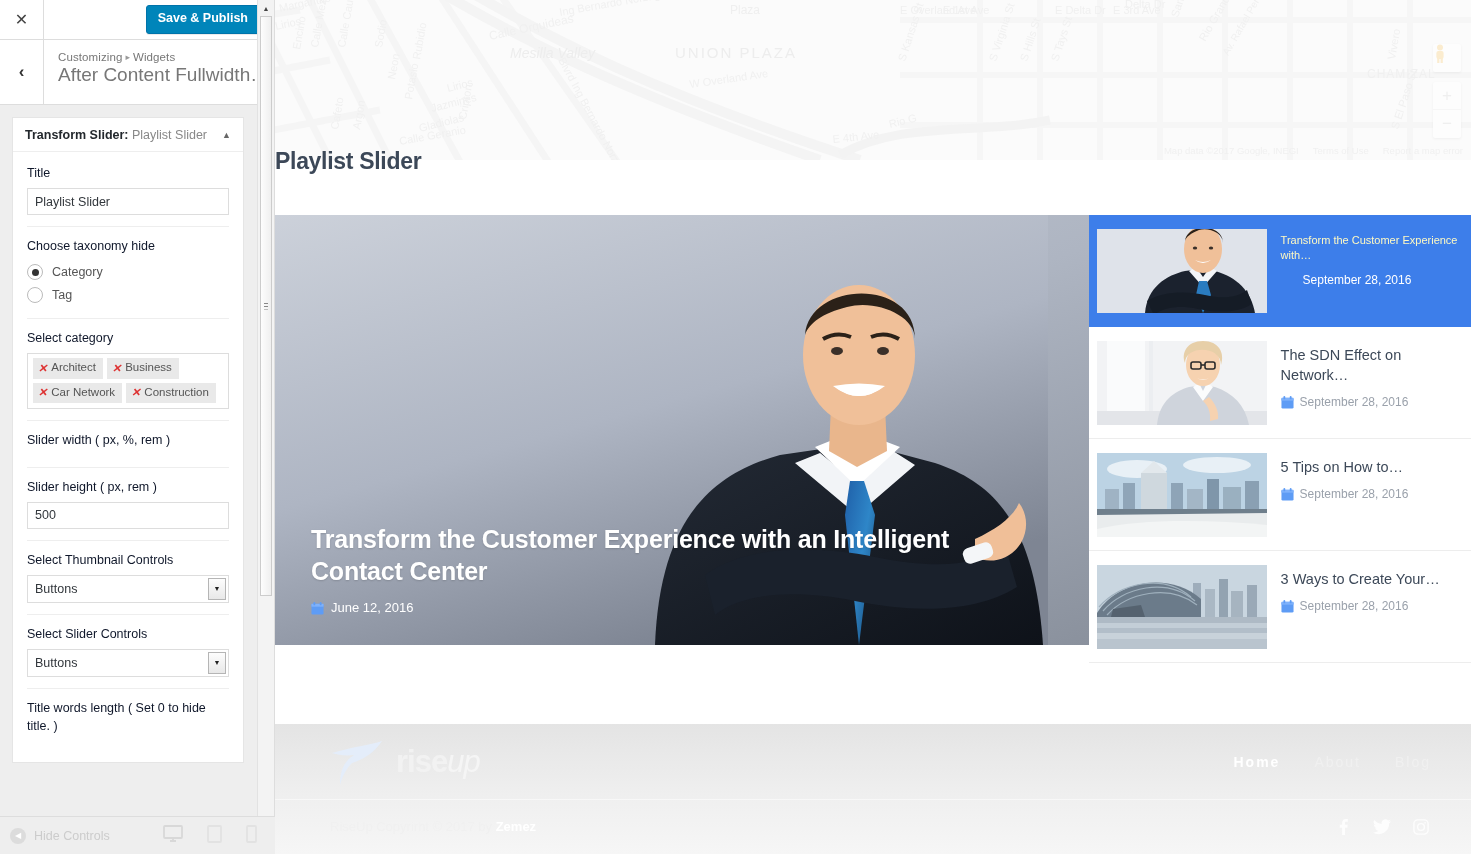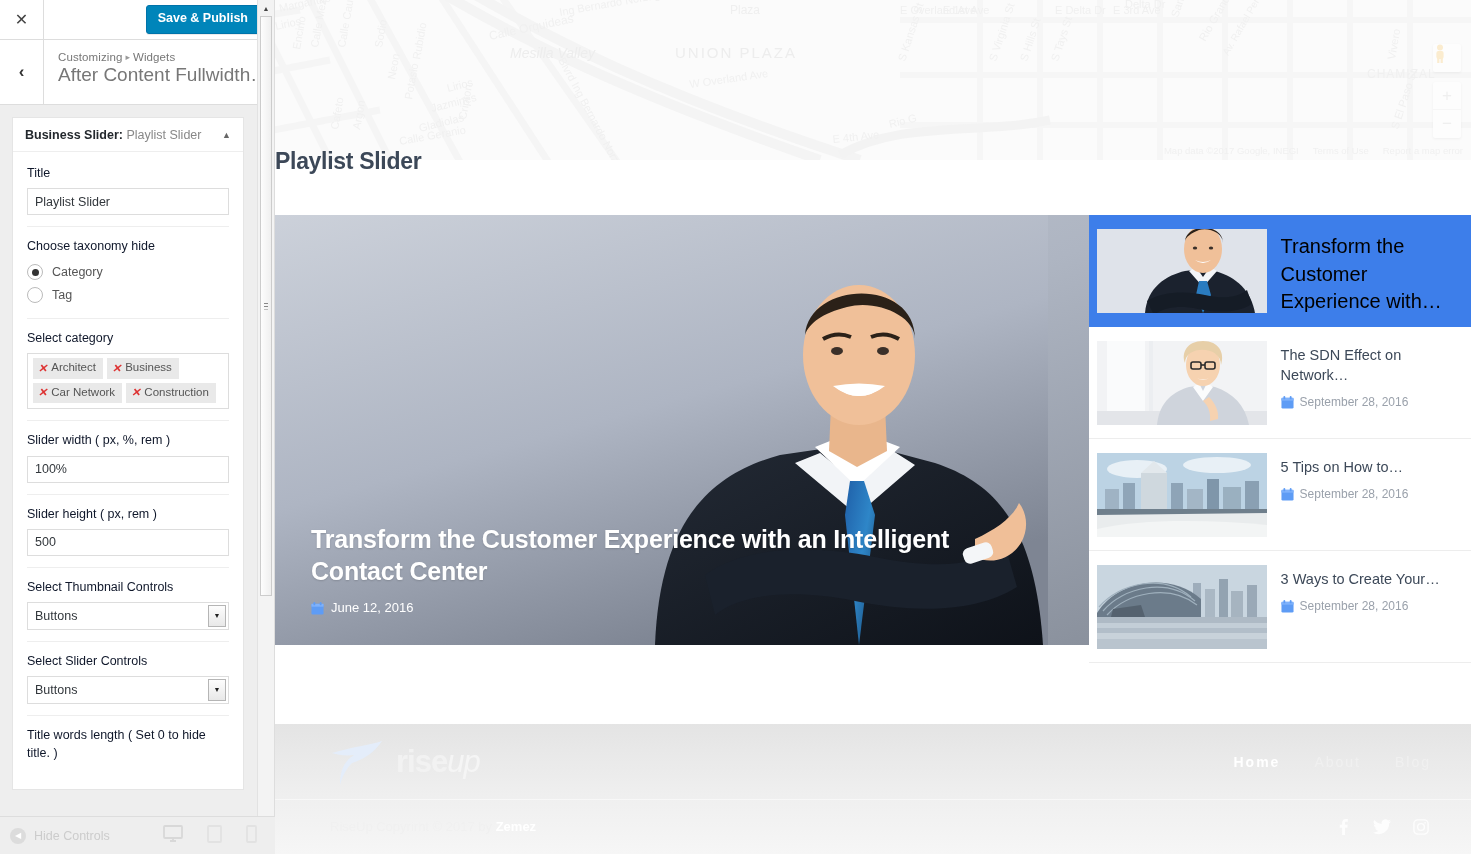--- a/index.html
+++ b/index.html
@@ -253,21 +253,21 @@
   .sl-item:last-child { border-bottom: 1px solid #ededed; }
   .sl-item.active { background: #3d7eea; border-bottom-color: #3d7eea; }
   .sl-thumb {
     width: 170px; height: 84px; flex: none; overflow: hidden;
     background: #e6e8ec;
   }
   .sl-txt { padding-top: 4px; min-width: 0; }
   .sl-title {
     font-size: 14.5px; color: #3c4858; line-height: 1.38; font-weight: 500;
   }
-  .sl-item.active .sl-title { color: #000000; font-size: 20px; }
+  .sl-item.active .sl-title { color: #fef9c3; font-size: 11px; }
   .sl-date {
     display: flex; align-items: center; gap: 7px;
     margin-top: 10px; font-size: 12px; color: #9aa1ab;
   }
   .sl-item.active .sl-date { color: #fff; padding-left: 22px; }
 
   .cal {
     display: inline-block; width: 12px; height: 12px; position: relative; flex: none;
   }
   .cal svg { display: block; }
@@ -644,21 +644,21 @@
           <span>Customizing</span><span class="sep">▸</span><span>Widgets</span>
         </div>
         <div class="cz-panel-title">After Content Fullwidth…</div>
       </div>
     </div>
 
     <div class="cz-body">
       <div class="widget">
 
         <div class="widget-head">
-          <div class="wt"><b>Business Slider:</b> <span>Playlist Slider</span></div>
+          <div class="wt"><b>Transform Slider:</b> <span>Playlist Slider</span></div>
           <div class="caret">▲</div>
         </div>
 
         <div class="widget-body">
 
           <div class="fld">
             <div class="fld-label">Title</div>
             <input class="fld-input" type="text" value="Playlist Slider" style="">
           </div>
 
@@ -692,21 +692,20 @@
               <span class="tag">
                   <i class="x">✕</i>
                   <em style="font-style:normal">Construction</em>
                 </span>
             </div>
           </div>
 
 
           <div class="fld">
             <div class="fld-label">Slider width ( px, %, rem )</div>
-            <input class="fld-input" type="text" value="100%" style="">
           </div>
 
           <div class="fld">
             <div class="fld-label">Slider height ( px, rem )</div>
             <input class="fld-input" type="text" value="500" style="">
           </div>
 
           <div class="fld">
             <div class="fld-label">Select Thumbnail Controls</div>
             <div class="selectbox">

